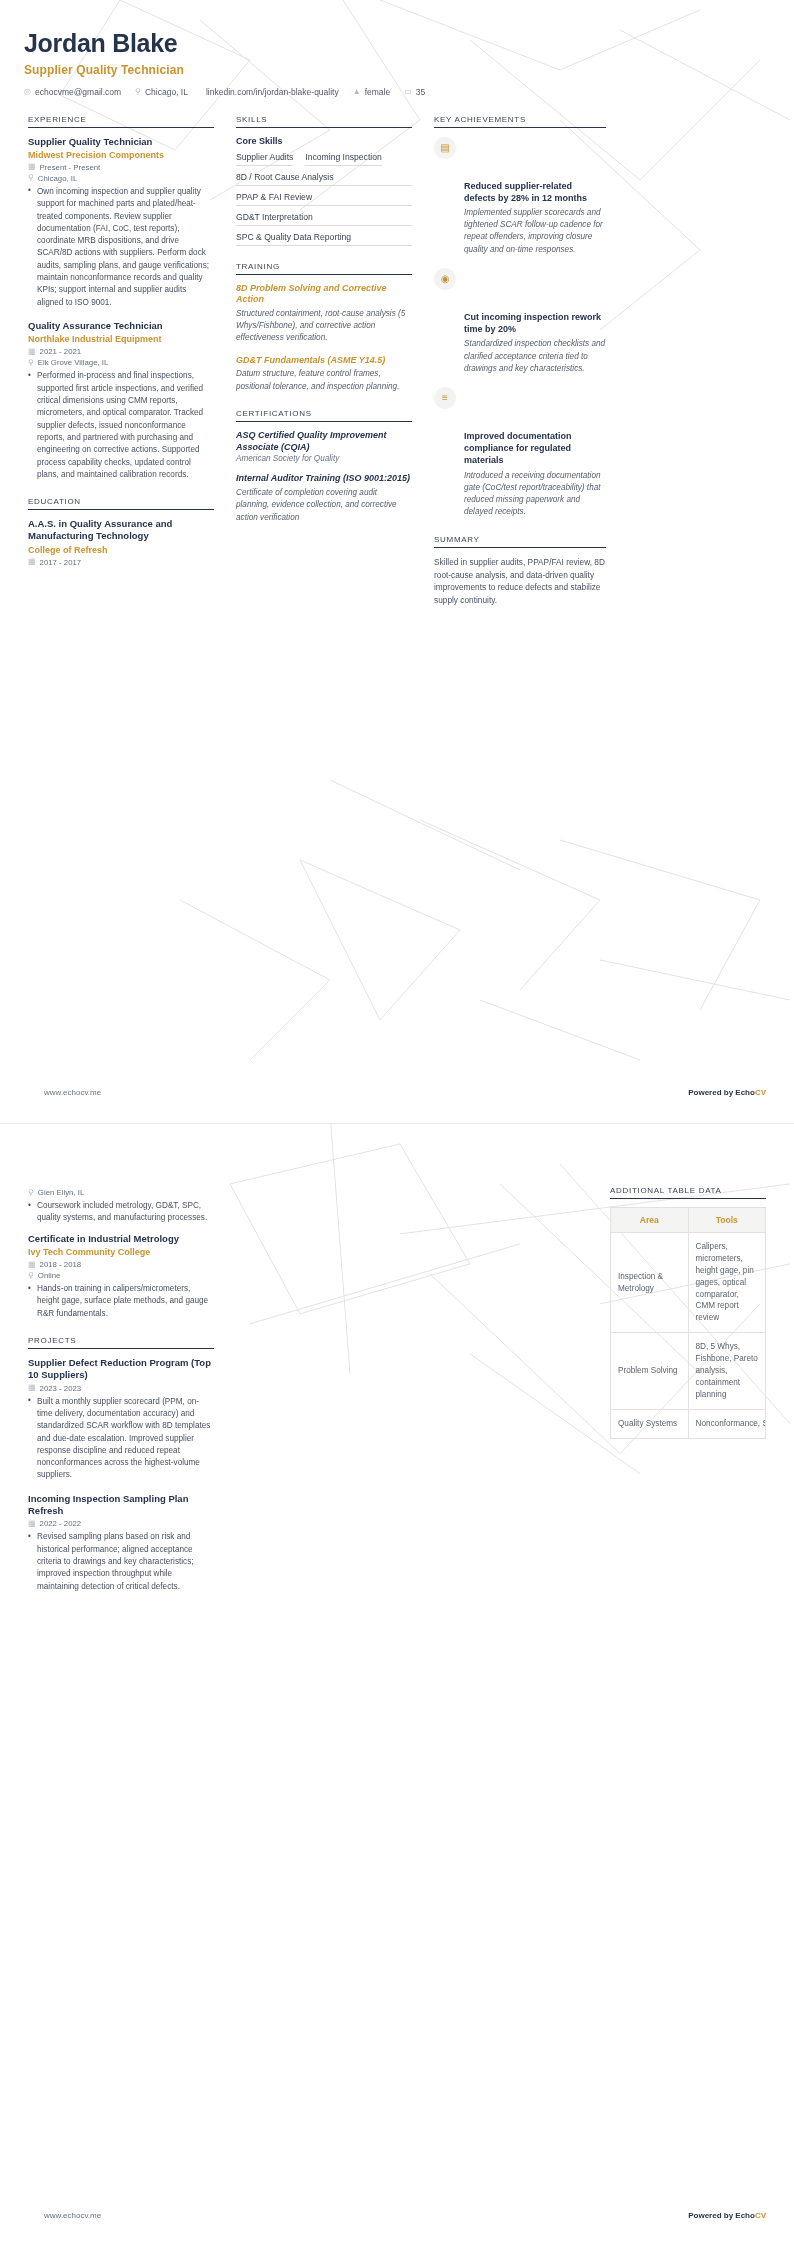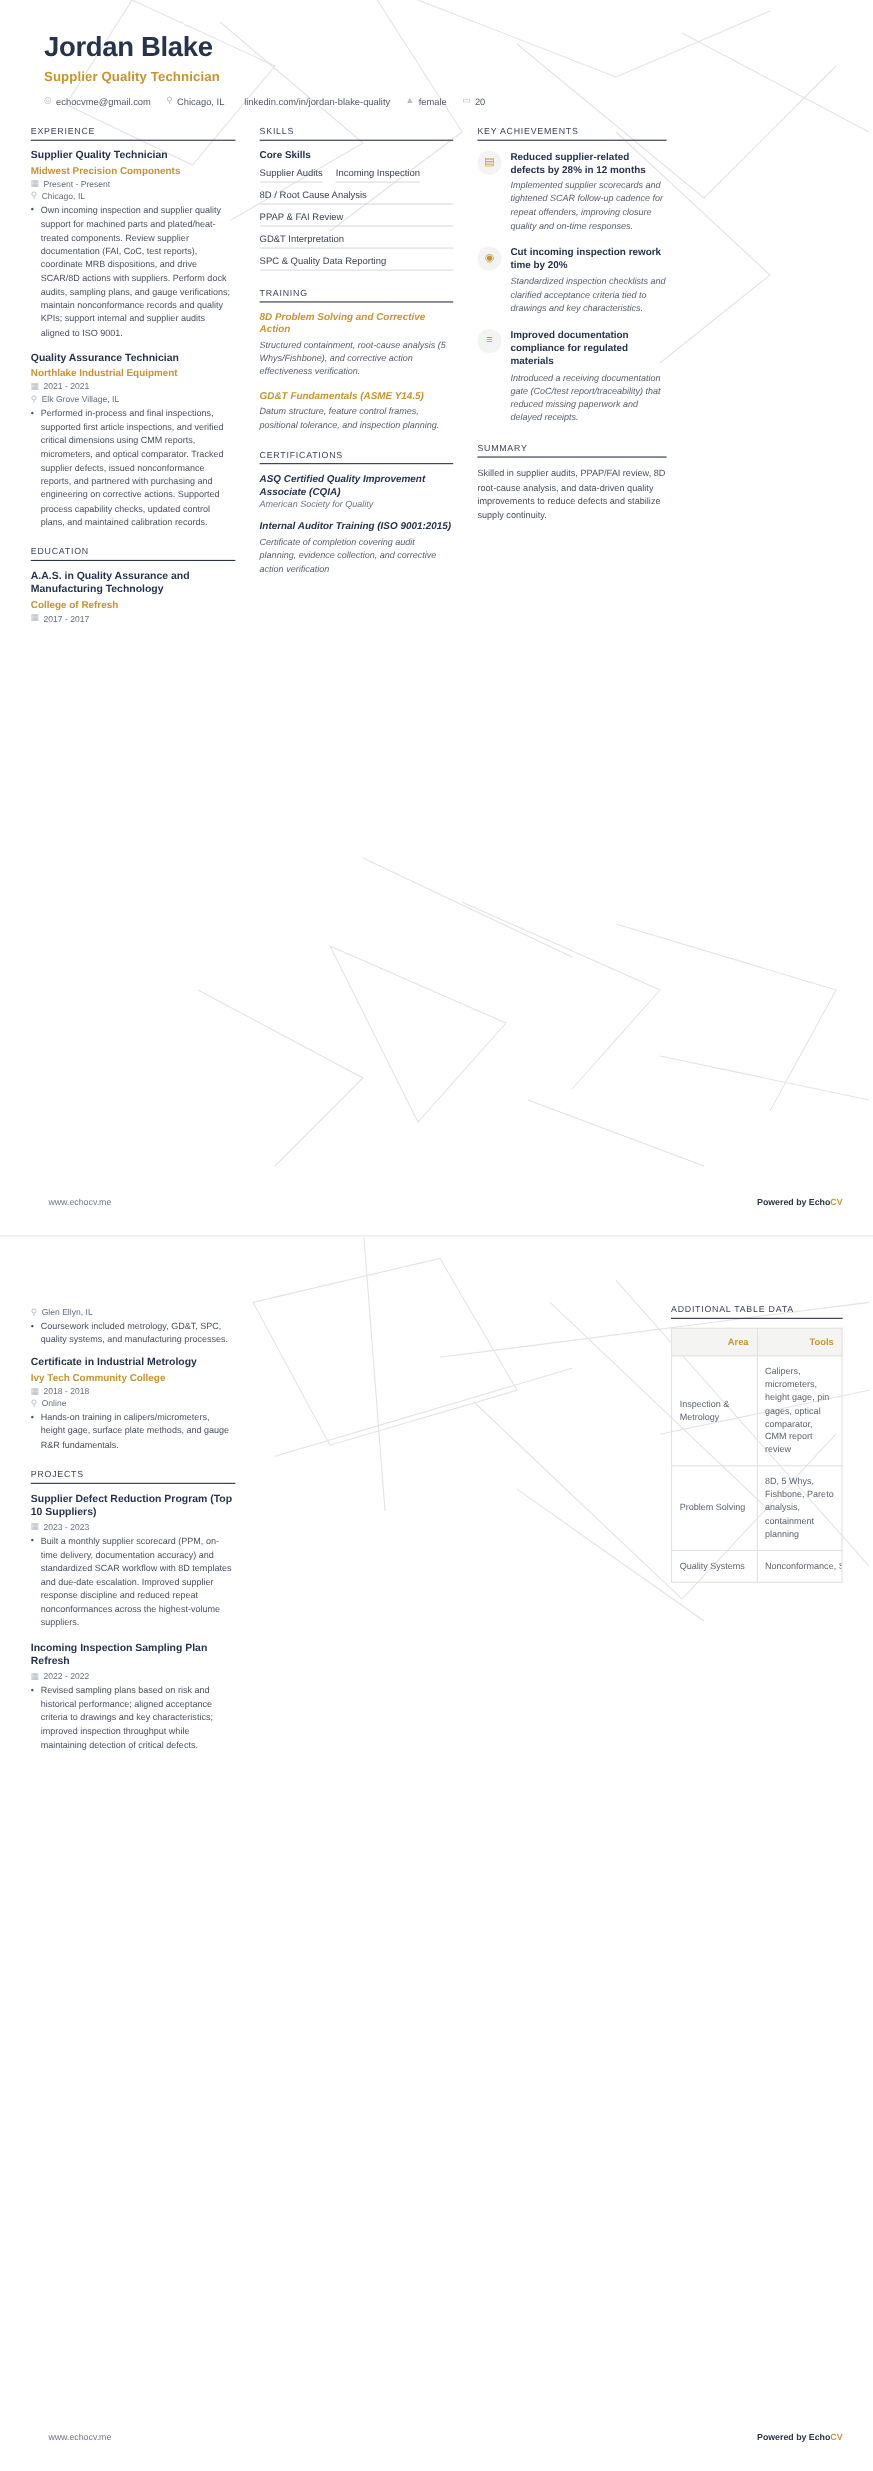--- a/index.html
+++ b/index.html
@@ -20,21 +20,21 @@
   }
   .page + .page { border-top: 1px solid #e9e9ec; }
 
   
   .deco { position: absolute; inset: 0; pointer-events: none; z-index: 0; }
   .deco svg { width: 100%; height: 100%; display: block; }
 
   .content { position: relative; z-index: 1; }
 
   
-  .header { padding: 30px 28px 0 40px; }
+  .header { padding: 30px 28px 0 24px; }
   .name {
     font-size: 25px;
     font-weight: bold;
     letter-spacing: -0.3px;
     color: #26334d;
     line-height: 1.1;
   }
   .role {
     margin-top: 5px;
     font-size: 12px;
@@ -155,21 +155,21 @@
   .ach-ic {
     width: 22px; height: 22px; flex: none;
     border-radius: 50%;
     background: #f3f3f1;
     display: flex; align-items: center; justify-content: center;
     color: #c79430;
     font-size: 10px;
     line-height: 1;
     margin-top: 1px;
   }
-  .ach-body { flex: 1; }
+  .ach-body { flex: 1; margin-top: 44px; }
   .ach-title {
     font-size: 9px;
     font-weight: bold;
     color: #26334d;
     line-height: 1.35;
   }
   .ach-desc {
     font-size: 8.2px;
     line-height: 1.5;
     color: #565e6c;
@@ -203,21 +203,21 @@
 
   table.tbl {
     width: 100%;
     border-collapse: collapse;
     table-layout: fixed;
   }
   table.tbl th {
     background: #f4f4f2;
     color: #c79430;
     font-size: 8.5px;
-    text-align: right;
+    text-align: center;
     padding: 7px 7px;
     border: 1px solid #e2e2e0;
     font-weight: bold;
   }
   table.tbl td {
     font-size: 8.2px;
     line-height: 1.45;
     color: #5c646f;
     padding: 8px 7px;
     border: 1px solid #e2e2e0;
@@ -268,21 +268,21 @@
         <span class="ci">
           <span class="ico"></span>
           <span>linkedin.com/in/jordan-blake-quality</span>
         </span>
         <span class="ci">
           <span class="ico">▲</span>
           <span>female</span>
         </span>
         <span class="ci">
           <span class="ico">▭</span>
-          <span>20</span>
+          <span>35</span>
         </span>
       </div>
     </div>
 
     <div class="cols">
 
       <div class="col-left">
 
         <div class="sec">
           <div class="sec-title">EXPERIENCE</div>

